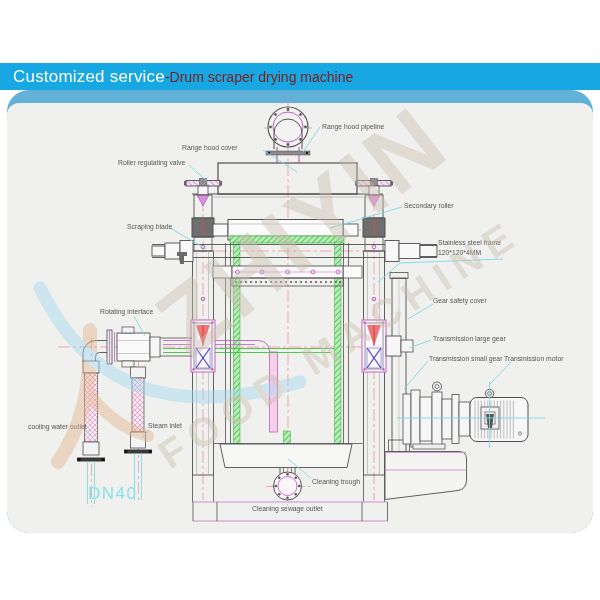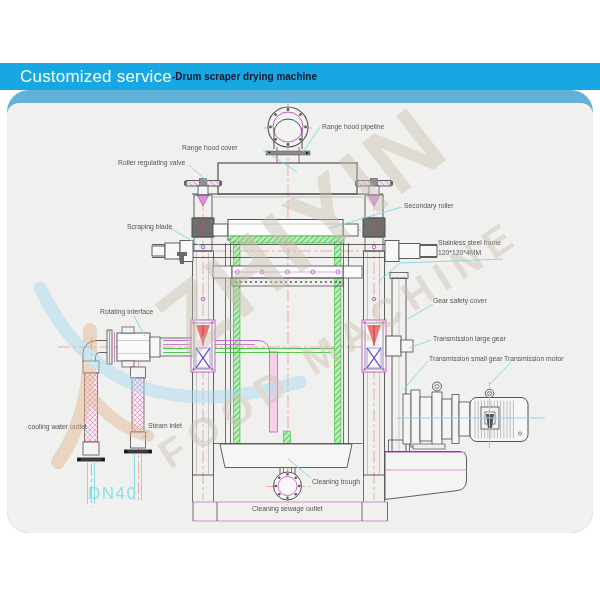--- a/index.html
+++ b/index.html
@@ -1,21 +1,21 @@
 <!DOCTYPE html>
 <html><head>
 <meta charset="utf-8">
 <style>
   html,body{margin:0;padding:0;background:#ffffff;width:600px;height:600px;overflow:hidden;
     font-family:"Liberation Sans", sans-serif;}
   #stage{position:relative;width:600px;height:600px;background:#ffffff;}
   #header-bar{position:absolute;left:0;top:63px;width:600px;height:27px;background:#17a8e3;
-    display:flex;align-items:center;padding-left:20px;box-sizing:border-box;}
+    display:flex;align-items:center;padding-left:13px;box-sizing:border-box;}
   #header-bar .t1{color:#ffffff;font-size:17px;font-weight:400;letter-spacing:0.2px;}
-  #header-bar .t2{color:#0f172a;font-size:10px;font-weight:700;}
+  #header-bar .t2{color:#7f1d1d;font-size:14px;font-weight:400;}
   #panel-blue{position:absolute;left:7px;top:90px;width:586px;height:443px;background:#61b1d8;border-radius:22px;}
   #panel-gray{position:absolute;left:7px;top:103px;width:586px;height:430px;background:#f0f0ee;
     border-radius:12px 12px 22px 22px;}
   svg{position:absolute;left:0;top:0;}
   .lbl{fill:#555555;font-size:6.8px;font-family:"Liberation Sans",sans-serif;}
   .dn{fill:#86e3e8;font-size:17px;letter-spacing:1.5px;font-family:"Liberation Sans",sans-serif;}
   .wm{font-family:"Liberation Sans",sans-serif;font-weight:700;fill:#c9bfae;}
 </style>
 </head>
 <body>

